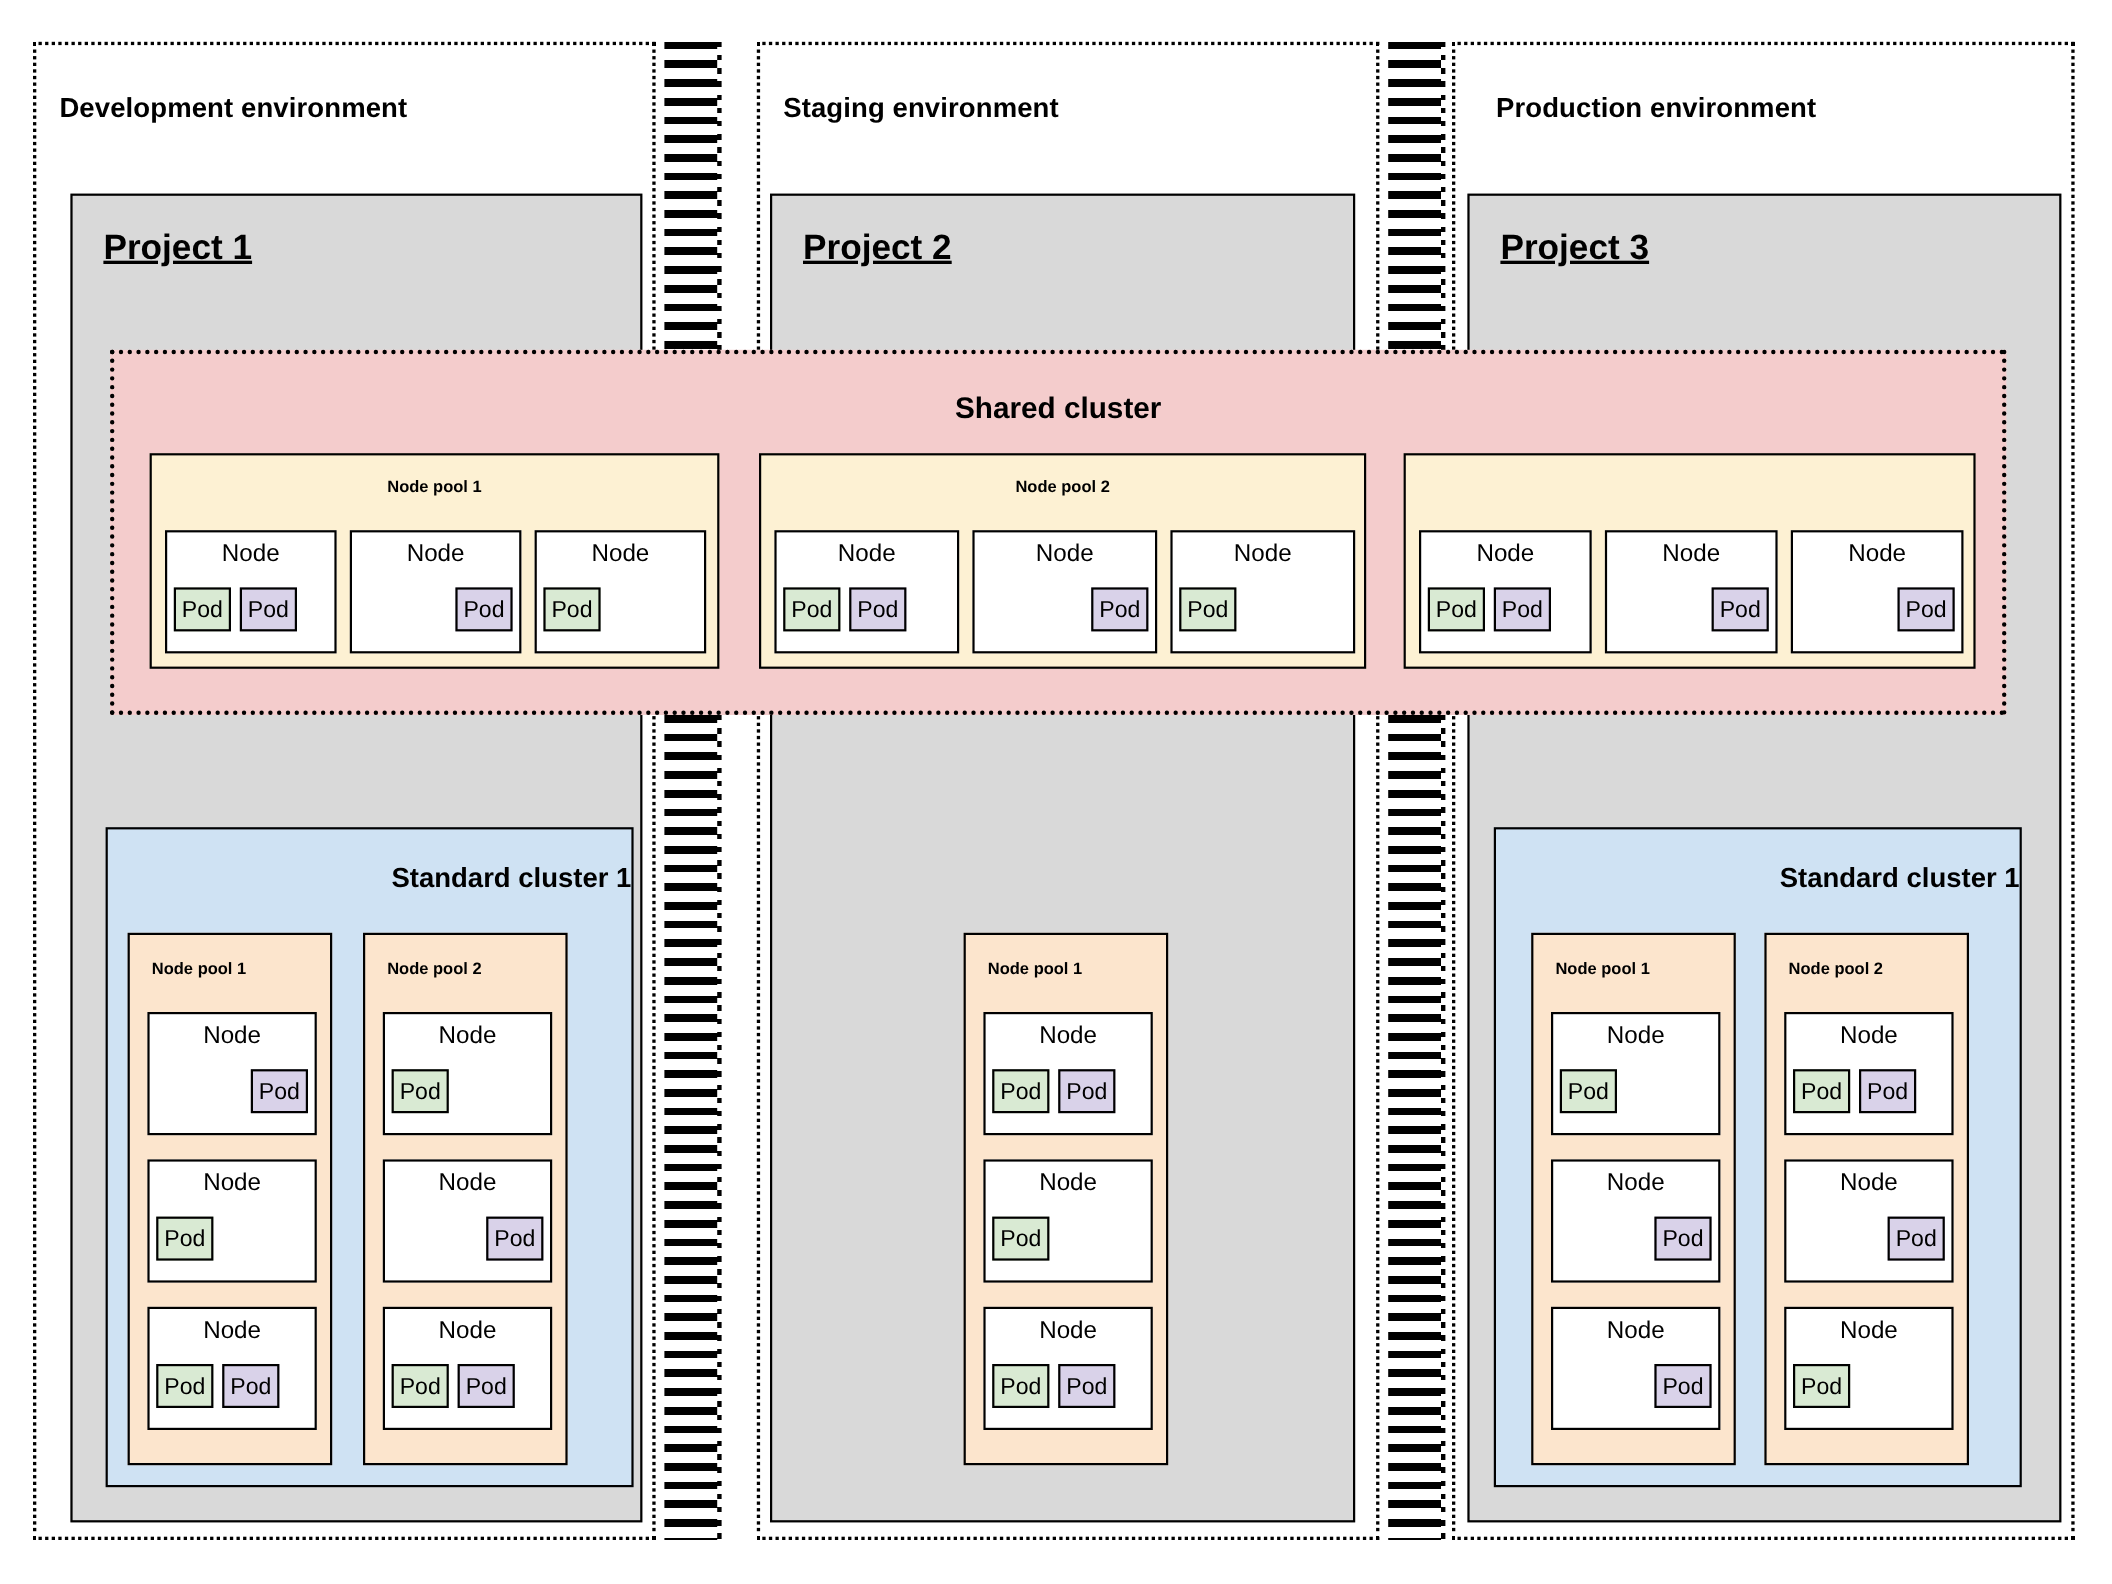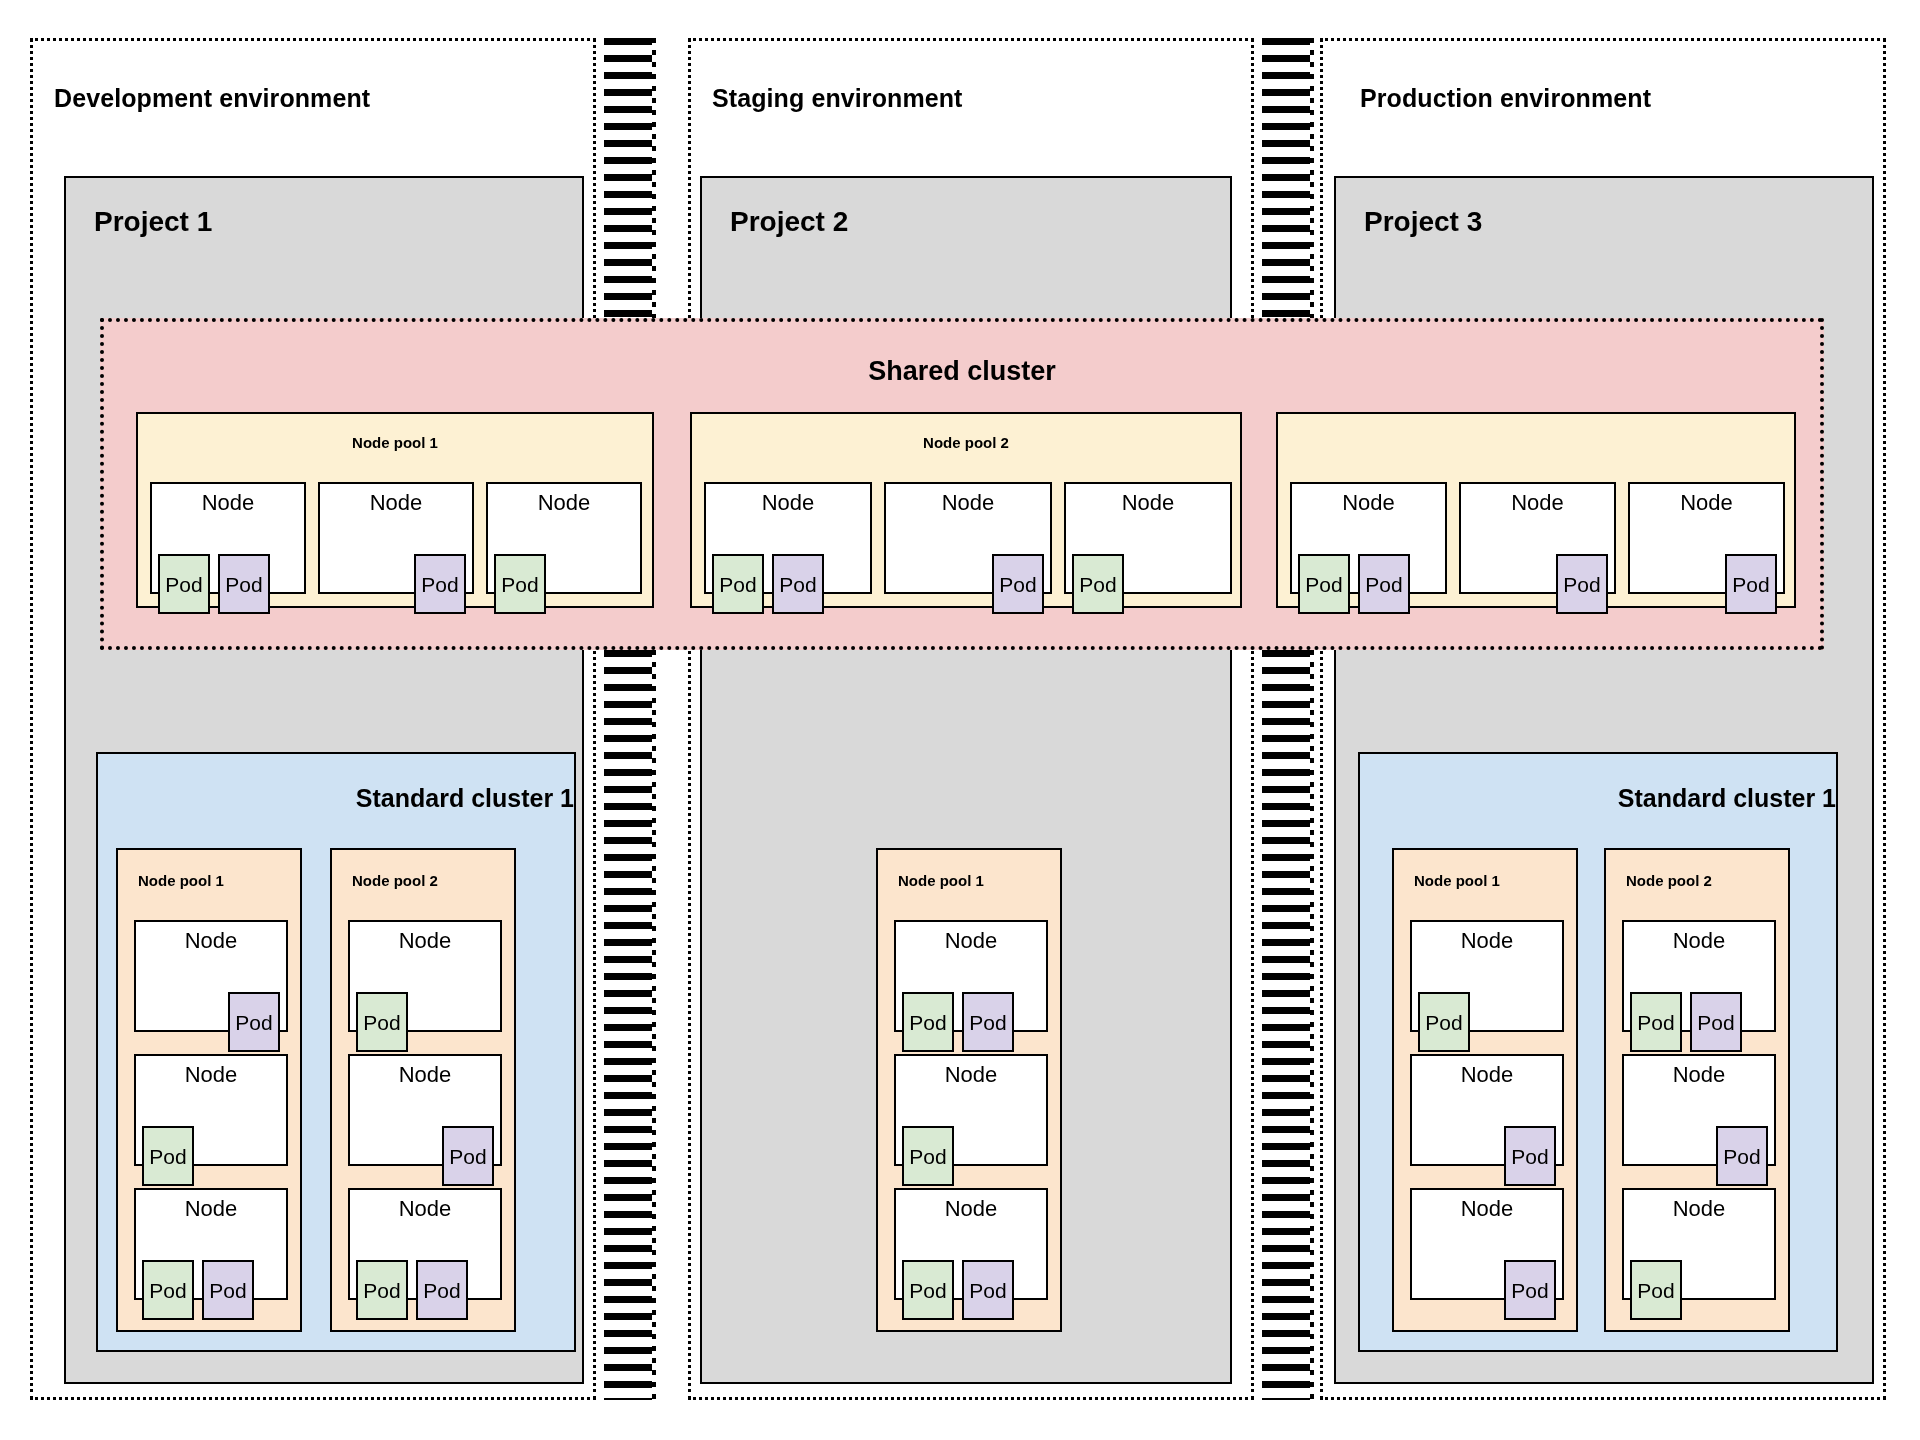--- a/index.html
+++ b/index.html
@@ -63,23 +63,24 @@
   
   .project{
     position:absolute;
     background:#d9d9d9;
     border:2px solid #000;
     box-sizing:border-box;
   }
   .project-title{
     position:absolute;
     left:28px; top:28px;
-    font-size:28px;
+    font-size:32px;
     font-weight:bold;
     white-space:nowrap;
+    text-decoration:underline;
   }
 
   
   .shared-cluster{
     position:absolute;
     background:#f4cccc;
     border:4px dotted #000;
     box-sizing:border-box;
   }
   .shared-title{
@@ -126,29 +127,28 @@
   .pods{
     position:absolute;
     left:6px;right:6px;bottom:6px;
     height:52px;
     display:flex;
     gap:8px;
   }
   .pods.right{justify-content:flex-end;}
   .pods.left{justify-content:flex-start;}
   .pod{
-    width:52px;height:60px;
+    width:52px;height:40px;
     border:2px solid #000;
     box-sizing:border-box;
     display:flex;
     align-items:center;
     justify-content:center;
     font-size:21px;
     line-height:1;
-    margin-top:20px;
   }
   .pod.green{background:#d9ead3;}
   .pod.purple{background:#d9d2e9;}
 
   
   .std-cluster{
     position:absolute;
     background:#cfe2f3;
     border:2px solid #000;
     box-sizing:border-box;

